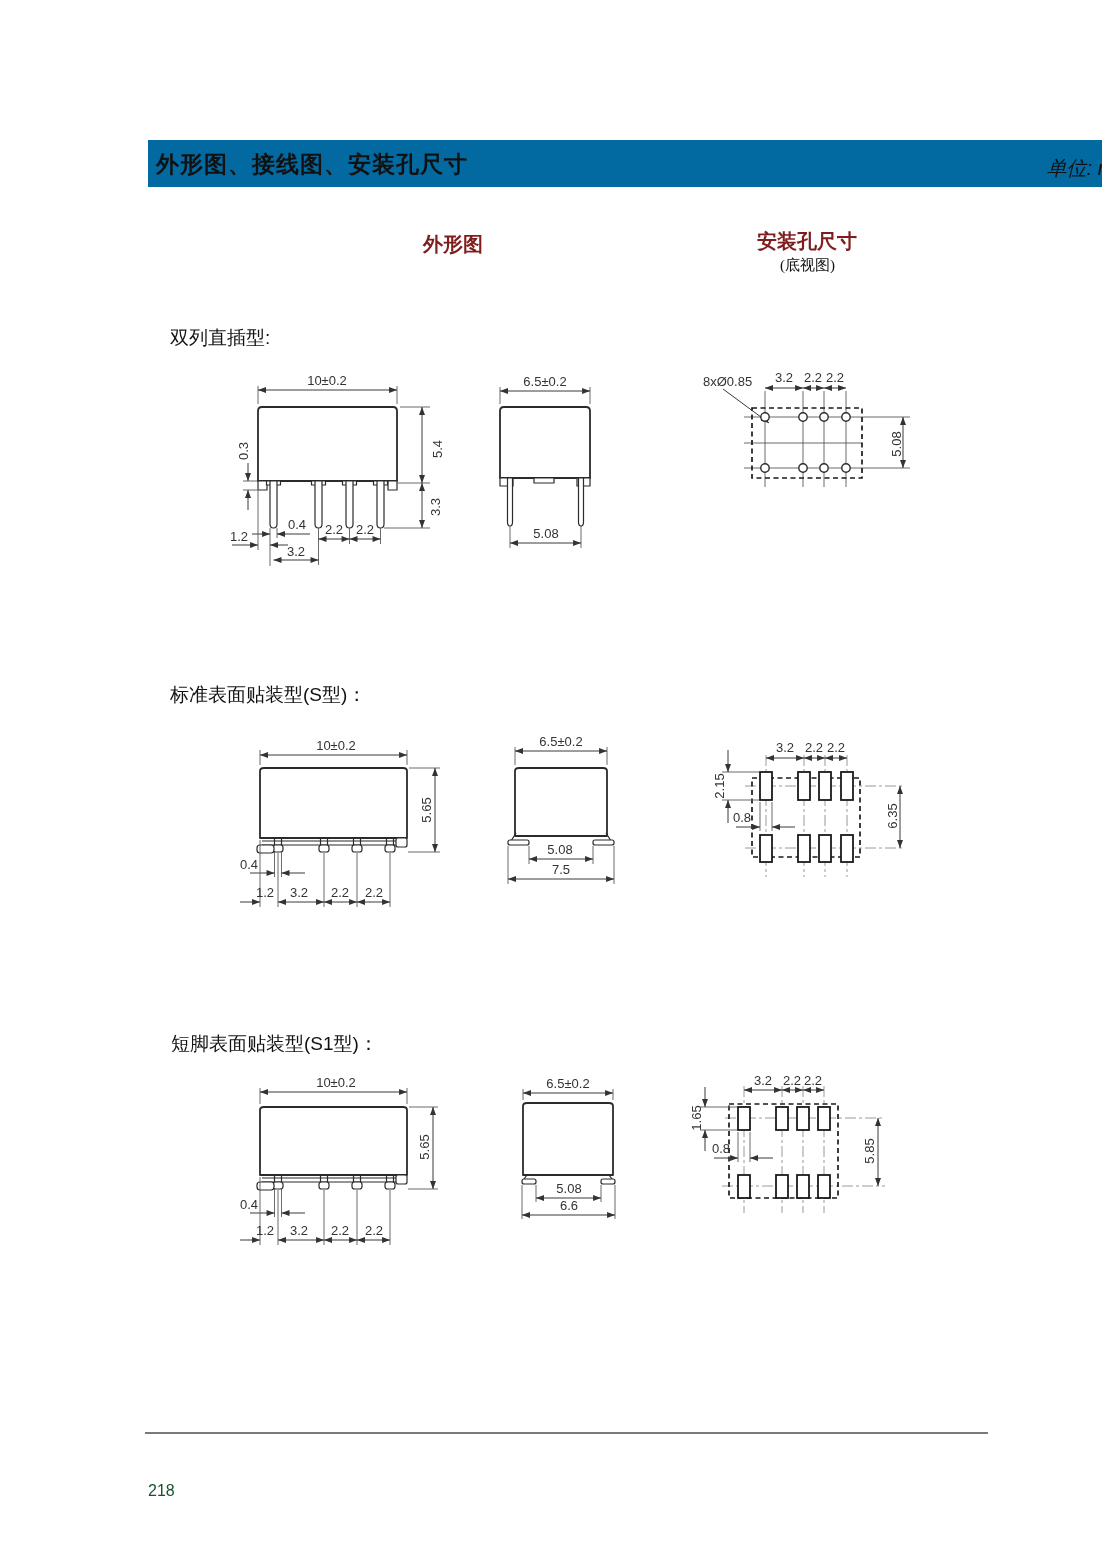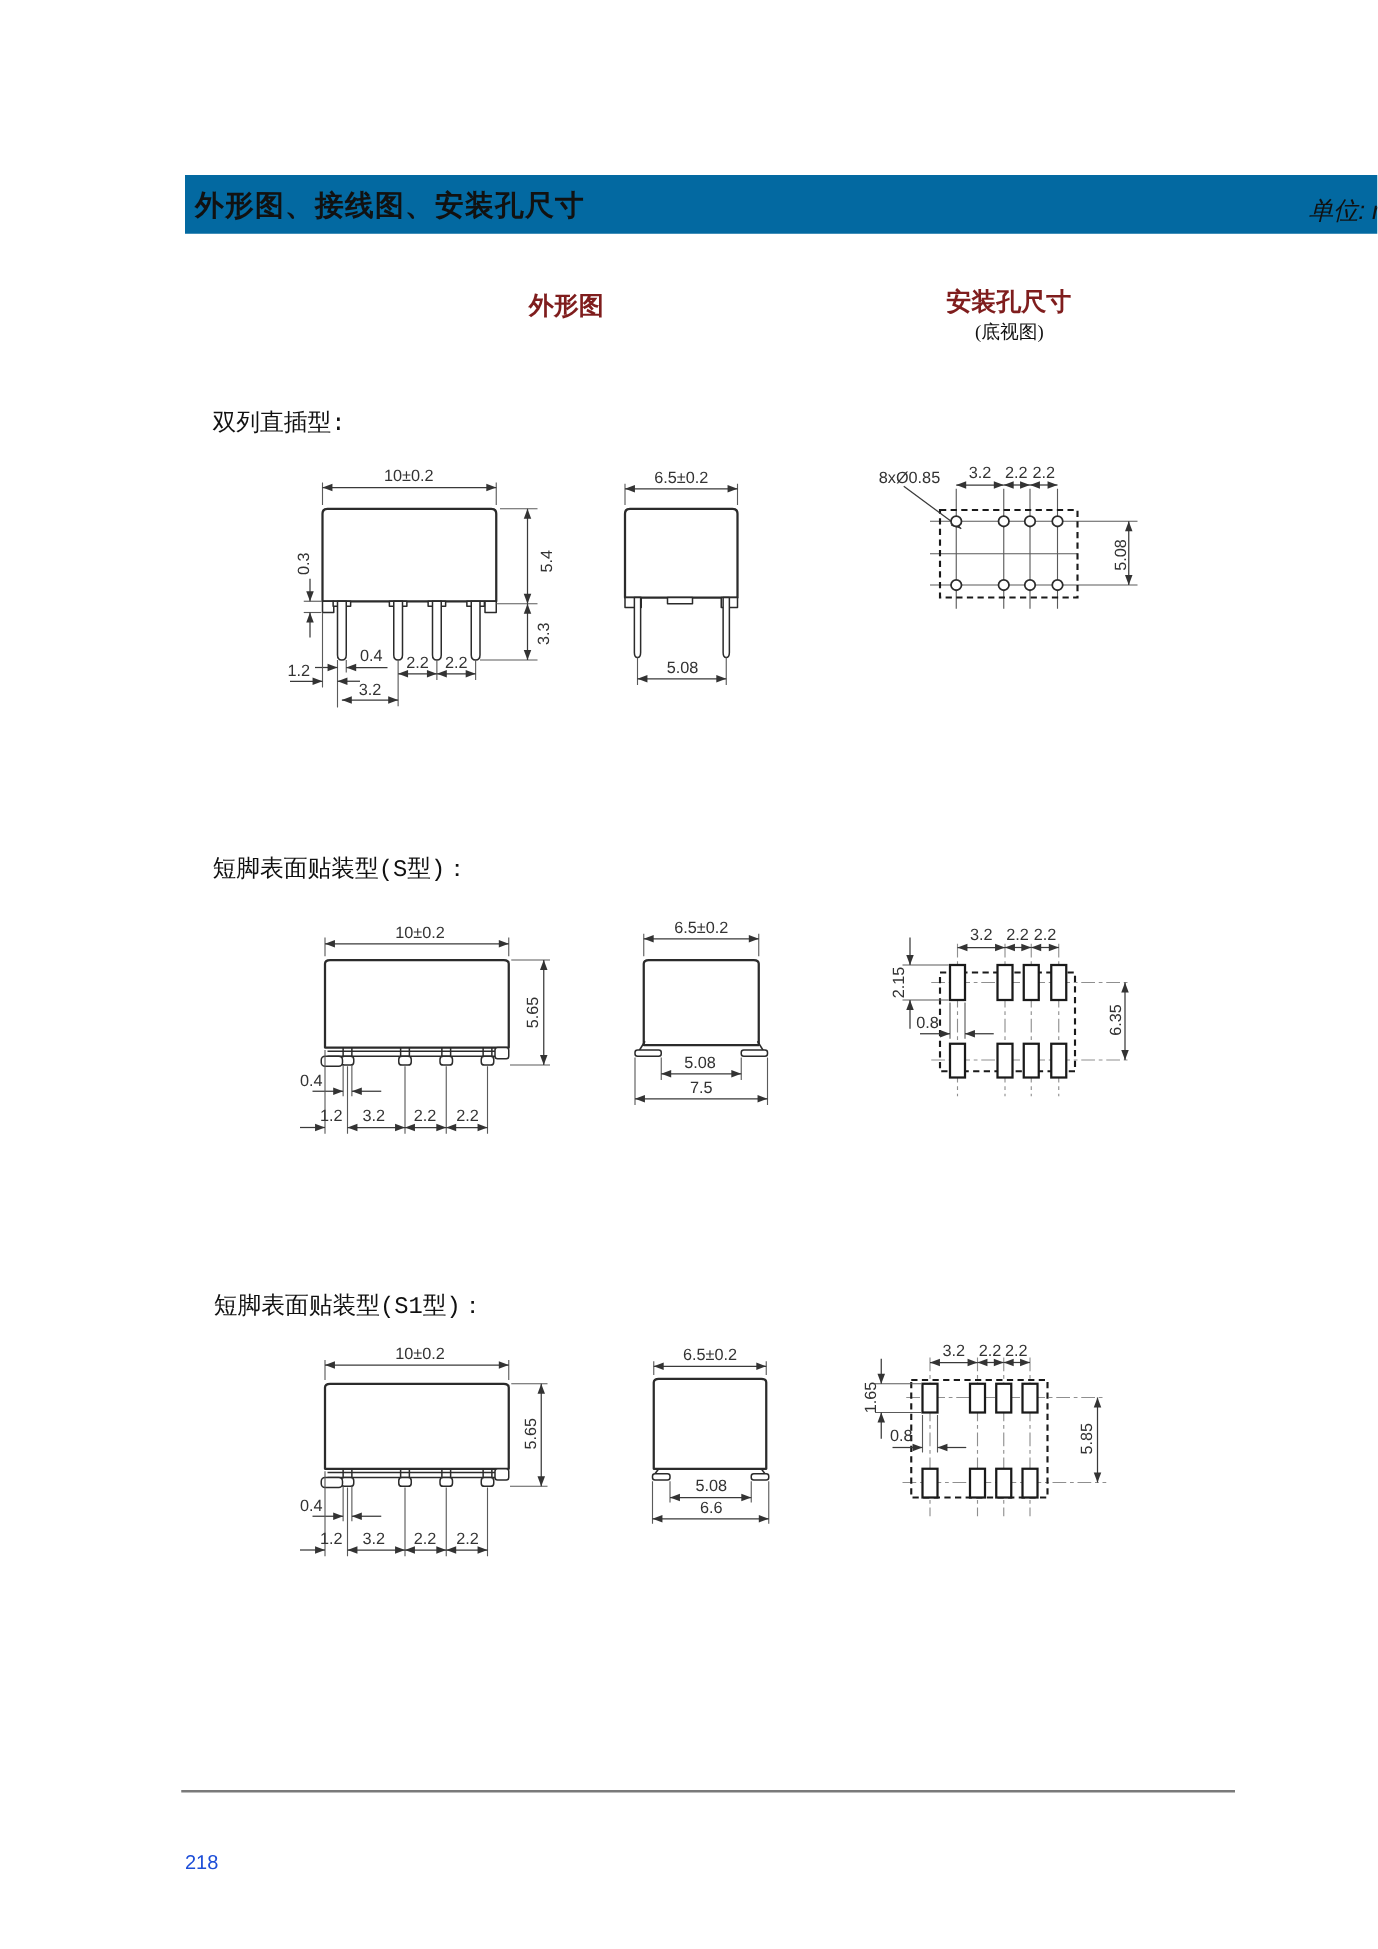--- a/index.html
+++ b/index.html
@@ -3,22 +3,22 @@
 <meta charset="utf-8">
 <style>
   html,body{margin:0;padding:0;background:#fff;}
   .page{position:relative;width:1102px;height:1559px;background:#ffffff;overflow:hidden;
         font-family:"Liberation Sans",sans-serif;color:#1a1a1a;}
   .hdr{position:absolute;left:148px;top:140px;width:976px;height:47px;background:#0369a1;padding-left:13px;}
   .hdr-title{position:absolute;left:8px;top:9px;font-size:23px;font-weight:bold;letter-spacing:1px;color:#111;}
   .hdr-unit{position:absolute;right:6px;bottom:5px;font-size:20px;color:#111;font-style:italic;}
   .colhead{position:absolute;font-size:20px;font-weight:bold;color:#7f1d1d;}
   .colsub{position:absolute;font-size:15px;font-family:"Liberation Serif",serif;color:#111;}
-  .seclabel{position:absolute;font-size:19px;font-family:Liberation Mono, monospace;color:#111;}
-  .pagenum{position:absolute;left:148px;top:1482px;font-size:16px;color:#1d4ed8;}
+  .seclabel{position:absolute;font-size:19px;font-family:Liberation Sans, sans-serif;color:#111;}
+  .pagenum{position:absolute;left:148px;top:1482px;font-size:16px;color:#14532d;}
   .footline{position:absolute;left:145px;top:1432px;width:843px;height:2px;background:#7a7a7a;}
   svg.draw{position:absolute;overflow:visible;}
   .ol{stroke:#2b2b2b;stroke-width:1.8;fill:#fff;stroke-linejoin:round;}
   .ol2{stroke:#2b2b2b;stroke-width:1.2;fill:#fff;stroke-linejoin:round;}
   .dim{stroke:#3a3a3a;stroke-width:1;fill:none;}
   .ext{stroke:#5a5a5a;stroke-width:0.9;fill:none;}
   .cl{stroke:#8f8f8f;stroke-width:0.9;fill:none;stroke-dasharray:11 3 3 3;}
   .dash{stroke:#1a1a1a;stroke-width:1.7;fill:none;stroke-dasharray:5 3.5;}
   .pad{stroke:#1a1a1a;stroke-width:1.8;fill:#fff;}
   text.d{font:13px "Liberation Sans",sans-serif;fill:#333;}
@@ -39,21 +39,21 @@
   <div class="hdr">
     <span class="hdr-title">外形图、接线图、安装孔尺寸</span>
     <span class="hdr-unit">单位: mm</span>
   </div>
 
   <div class="colhead" style="left:423px;top:231px;">外形图</div>
   <div class="colhead" style="left:757px;top:228px;">安装孔尺寸</div>
   <div class="colsub" style="left:780px;top:256px;">(底视图)</div>
 
   <div class="seclabel" style="left:170px;top:325px;">双列直插型:</div>
-  <div class="seclabel" style="left:170px;top:682px;">短脚表面贴装型(S型)：</div>
+  <div class="seclabel" style="left:170px;top:682px;">标准表面贴装型(S型)：</div>
   <div class="seclabel" style="left:147px;top:1031px;margin-left:24px;">短脚表面贴装型(S1型)：</div>
 
   <svg class="draw" style="left:220px;top:370px;" width="235" height="200" viewBox="220 370 235 200">
     <line class="ext" x1="258" y1="404" x2="258" y2="386"></line>
     <line class="ext" x1="397" y1="404" x2="397" y2="386"></line>
     <line class="dim" x1="258" y1="390" x2="397" y2="390" marker-start="url(#ar)" marker-end="url(#ar)"></line>
     <text class="d" x="327" y="385" text-anchor="middle">10±0.2</text>
 
     <path class="ol" d="M258,481 V411 Q258,407 262,407 H393 Q397,407 397,411 V481 Z"></path>
     <rect class="ol2" x="258" y="481" width="9" height="9"></rect>

